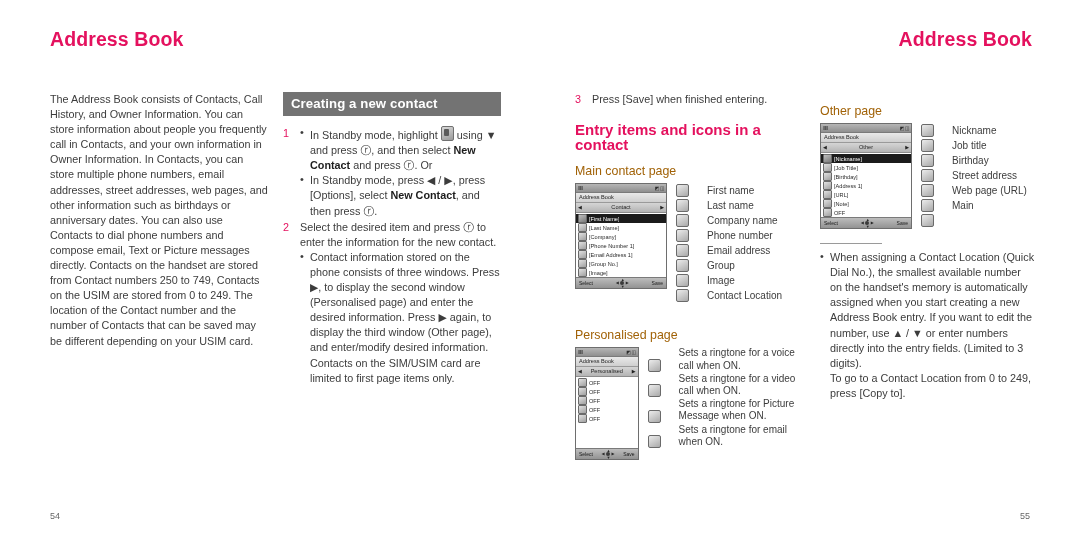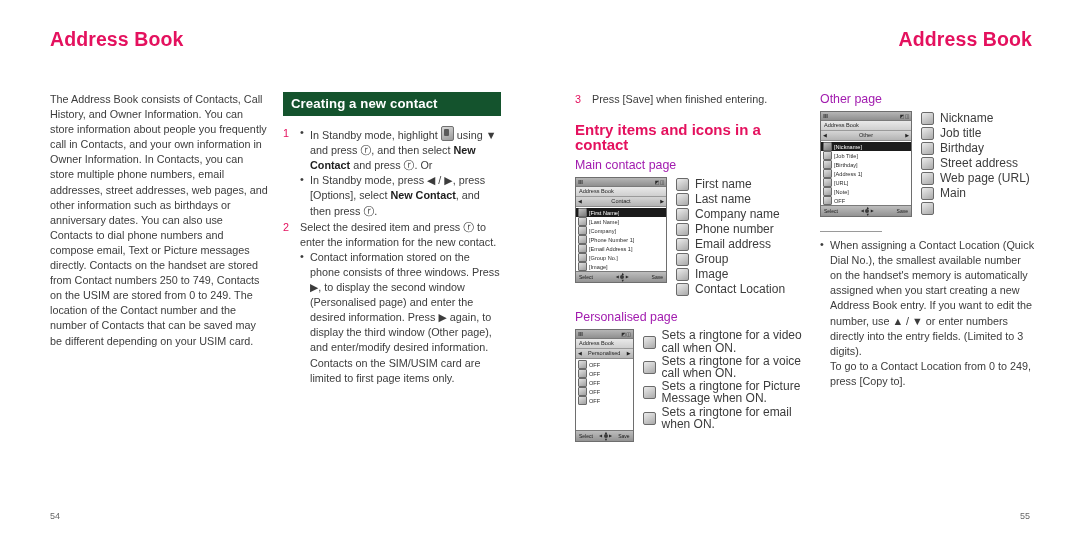--- a/index.html
+++ b/index.html
@@ -34,21 +34,21 @@
   .col{position:absolute;top:92px;font-size:10.8px;line-height:15.1px;color:#3c3c3c;}
   #col1{left:50px;width:218px;}
   #col2{left:283px;width:218px;}
   #col3{left:575px;width:235px;}
   #col4{left:820px;width:215px;}
 
   .para{margin:0 0 0 0;}
 
   
   .bar{
-    background:#14532d;
+    background:#737373;
     color:#ffffff;
     font-size:13.2px;
     font-weight:bold;
     padding:4px 8px 5px 8px;
     display:block;
     margin-bottom:10px;
     letter-spacing:.1px;
   }
 
   
@@ -74,21 +74,21 @@
     border:1px solid #707070;border-radius:2px;
     position:relative;
   }
   .inline-icon:after{
     content:"";position:absolute;left:2px;top:2px;
     width:5px;height:7px;background:#5a5a5a;border-radius:1px;
   }
 
   
   .pinkhead{color:#e4115e;font-weight:bold;font-size:15px;margin:0 0 6px 0;}
-  .subhead{font-size:12.4px;color:#a21caf;margin:0 0 4px 0;}
+  .subhead{font-size:12.4px;color:#a16207;margin:12px 0 4px 0;}
 
   
   .screen{
     width:92px;
     border:1px solid #6e6e6e;
     background:#ffffff;
     font-size:5.6px;
     color:#2a2a2a;
     line-height:8px;
     box-sizing:border-box;
@@ -141,21 +141,21 @@
     border-radius:50%;background:#3a3a3a;
   }
   .navpad .a{position:absolute;font-size:4px;color:#2a2a2a;line-height:4px;}
   .navpad .a.up{left:4px;top:-1.5px;}
   .navpad .a.dn{left:4px;bottom:-1.5px;}
   .navpad .a.lf{left:-1px;top:1.5px;}
   .navpad .a.rt{right:-1px;top:1.5px;}
 
   
   .legend{display:flex;flex-direction:column;gap:1px;}
-  .lg-row{display:flex;align-items:center;gap:6px;font-size:12px;line-height:12.2px;color:#3c3c3c;}
+  .lg-row{display:flex;align-items:flex-end;gap:18px;font-size:10px;line-height:12.2px;color:#3c3c3c;}
   .lg-ic{
     width:11px;height:11px;flex:none;margin-top:1px;
     background:linear-gradient(150deg,#ececec,#a9a9a9);
     border:1px solid #6a6a6a;border-radius:2px;position:relative;
   }
   .lg-tx{flex:1;}
 
   
   .sbs{display:flex;gap:9px;align-items:flex-start;}
 
@@ -345,25 +345,25 @@
             <span class="dot"></span>
             <span class="a rt">▶</span>
               <span class="a dn">▼</span>
           </span>
           <span>Save</span>
         </div>
       </div>
       <div class="legend">
           <div class="lg-row">
             <span class="lg-ic"></span>
+            <span class="lg-tx">Sets a ringtone for a voice call when ON.</span>
+          </div>
+          <div class="lg-row">
+            <span class="lg-ic"></span>
             <span class="lg-tx">Sets a ringtone  for a video call when ON.</span>
-          </div>
-          <div class="lg-row">
-            <span class="lg-ic"></span>
-            <span class="lg-tx">Sets a ringtone for a voice call when ON.</span>
           </div>
           <div class="lg-row">
             <span class="lg-ic"></span>
             <span class="lg-tx">Sets a ringtone  for Picture Message when ON.</span>
           </div>
           <div class="lg-row">
             <span class="lg-ic"></span>
             <span class="lg-tx">Sets a ringtone  for email when ON.</span>
           </div>
         </div>

